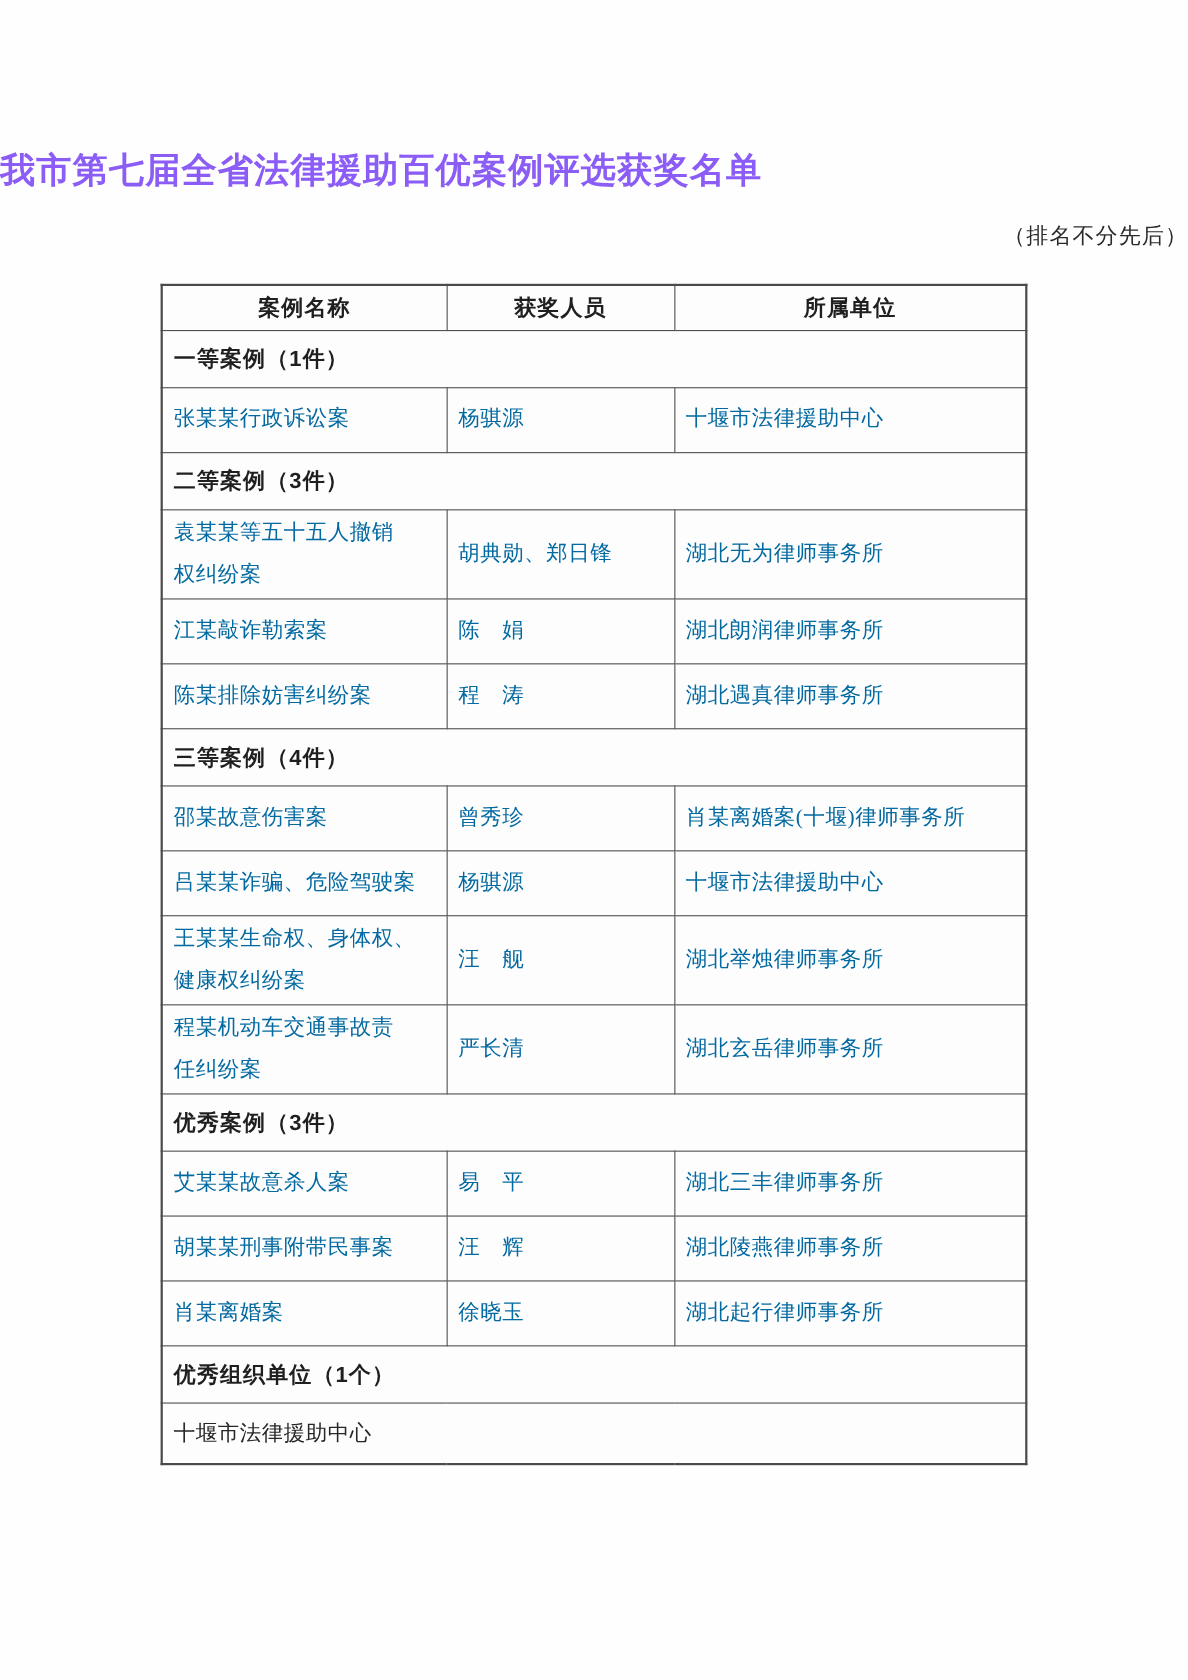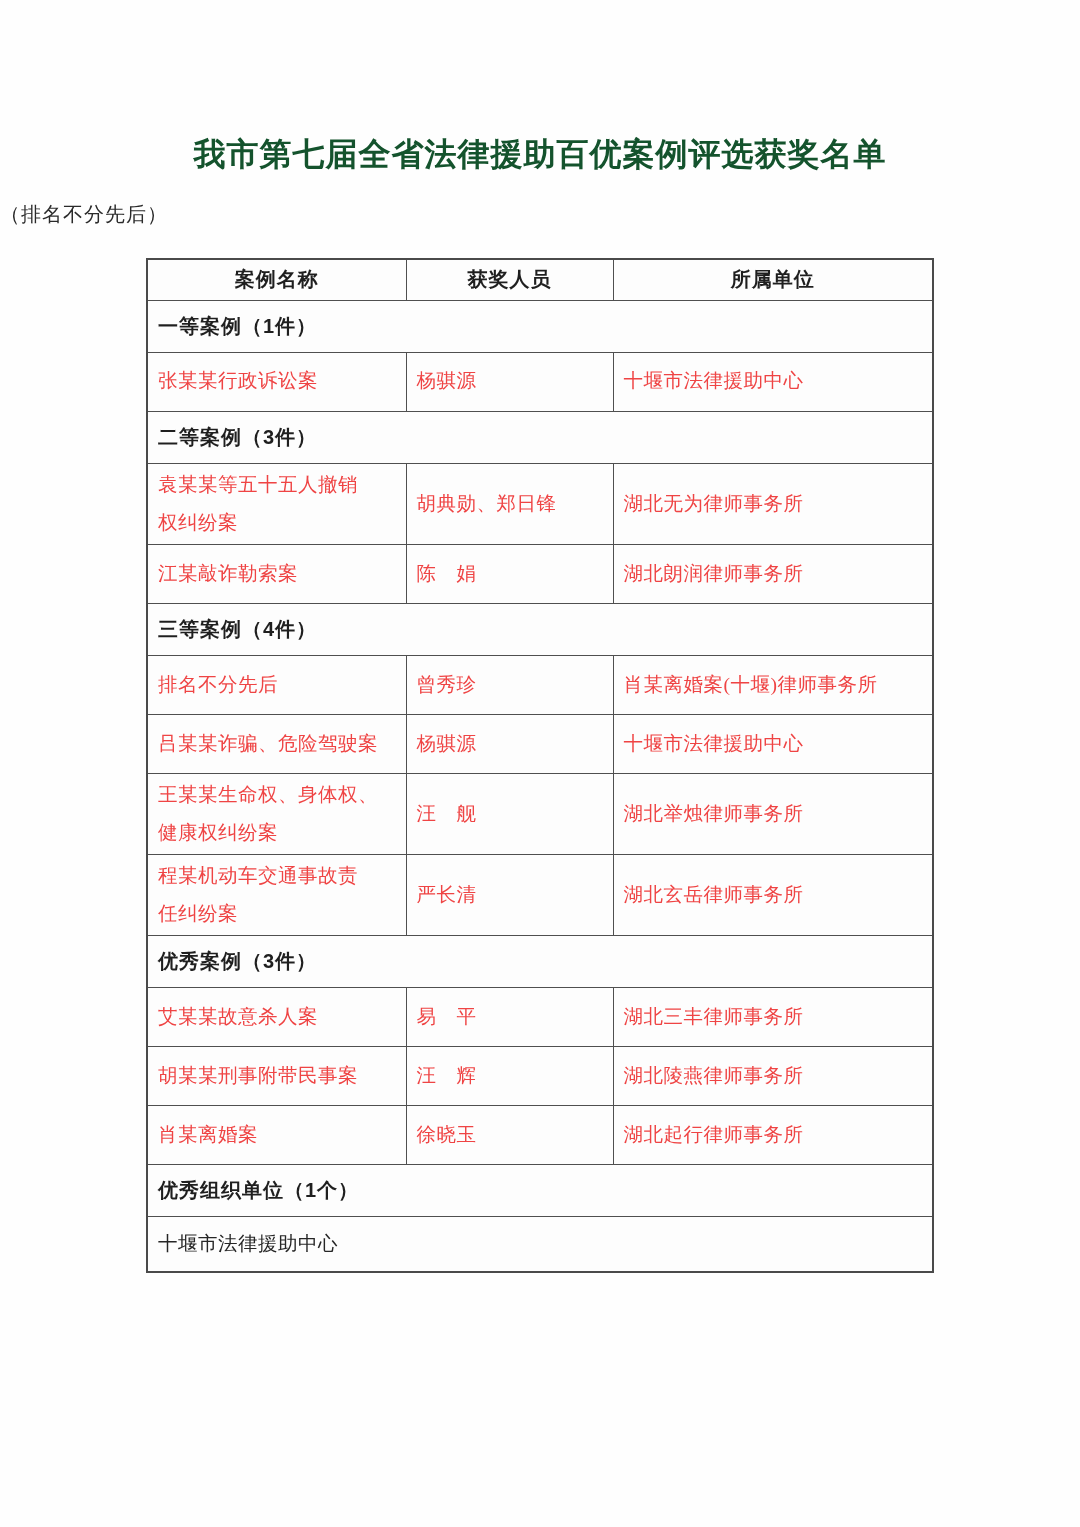--- a/index.html
+++ b/index.html
@@ -15,30 +15,30 @@
   }
   .page {
     width: 1080px;
     height: 1527px;
     background: #fefefe;
     overflow: hidden;
   }
   .doc-title {
     margin: 0;
     padding-top: 133px;
-    text-align: center;
+    text-align: left;
     font-size: 32px;
     font-weight: bold;
     letter-spacing: 1px;
-    color: #14532d;
+    color: #8b5cf6;
     font-family: "Liberation Serif", "DejaVu Serif", serif;
   }
   .doc-subtitle {
     margin-top: 24px;
-    text-align: left;
+    text-align: right;
     font-size: 20px;
     color: #2a2a2a;
     letter-spacing: 1px;
   }
   table.awards {
     border-collapse: collapse;
     table-layout: fixed;
     width: 786px;
     margin: 30px auto 0 auto;
     border: 2px solid #4a4a4a;
@@ -67,21 +67,21 @@
     height: 52px;
     font-size: 20px;
     font-weight: bold;
     color: #1f1f1f;
     font-family: "Liberation Sans", "DejaVu Sans", sans-serif;
     letter-spacing: 1px;
   }
   tr.data-row td {
     height: 59px;
     font-size: 19.5px;
-    color: #ef4444;
+    color: #0369a1;
     line-height: 1.95;
     letter-spacing: 0.5px;
     white-space: pre-line;
   }
   tr.footer-row td {
     height: 56px;
     font-size: 19.5px;
     color: #262626;
     letter-spacing: 0.5px;
   }
@@ -124,26 +124,31 @@
       <td>袁某某等五十五人撤销
 权纠纷案</td>
       <td>胡典勋、郑日锋</td>
       <td>湖北无为律师事务所</td>
     </tr>
     <tr class="data-row">
       <td>江某敲诈勒索案</td>
       <td>陈　娟</td>
       <td>湖北朗润律师事务所</td>
     </tr>
+    <tr class="data-row">
+      <td>陈某排除妨害纠纷案</td>
+      <td>程　涛</td>
+      <td>湖北遇真律师事务所</td>
+    </tr>
 
     <tr class="section-row">
       <td colspan="3">三等案例（4件）</td>
     </tr>
     <tr class="data-row">
-      <td>排名不分先后</td>
+      <td>邵某故意伤害案</td>
       <td>曾秀珍</td>
       <td>肖某离婚案(十堰)律师事务所</td>
     </tr>
     <tr class="data-row">
       <td>吕某某诈骗、危险驾驶案</td>
       <td>杨骐源</td>
       <td>十堰市法律援助中心</td>
     </tr>
     <tr class="data-row">
       <td>王某某生命权、身体权、

